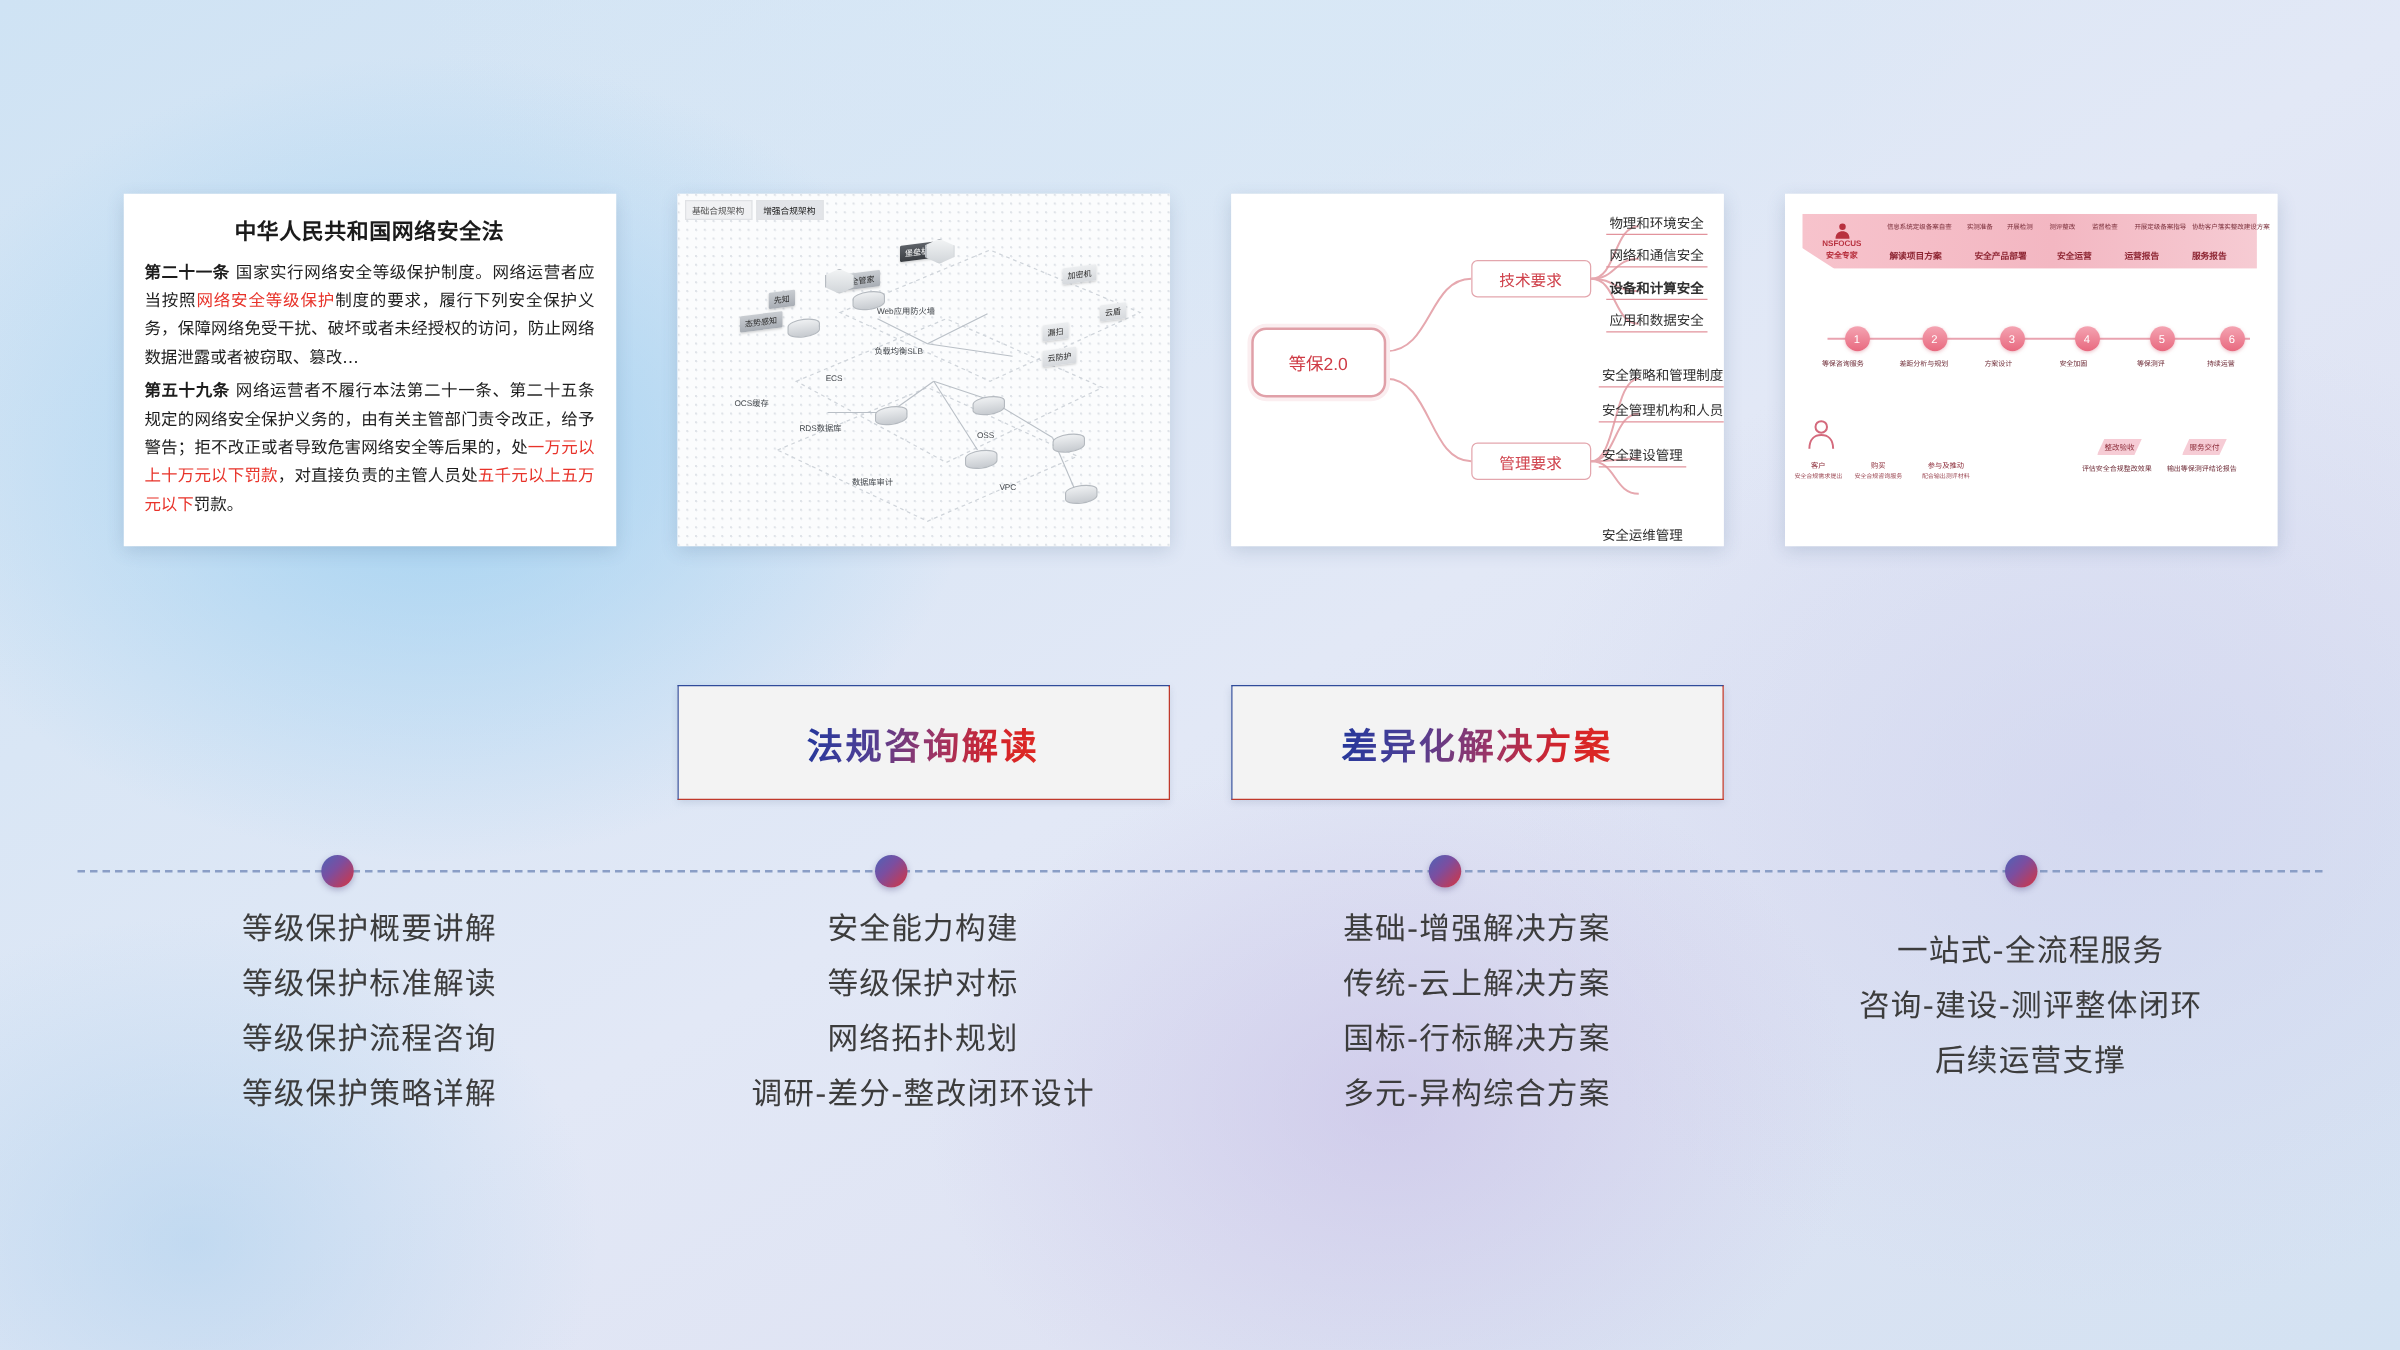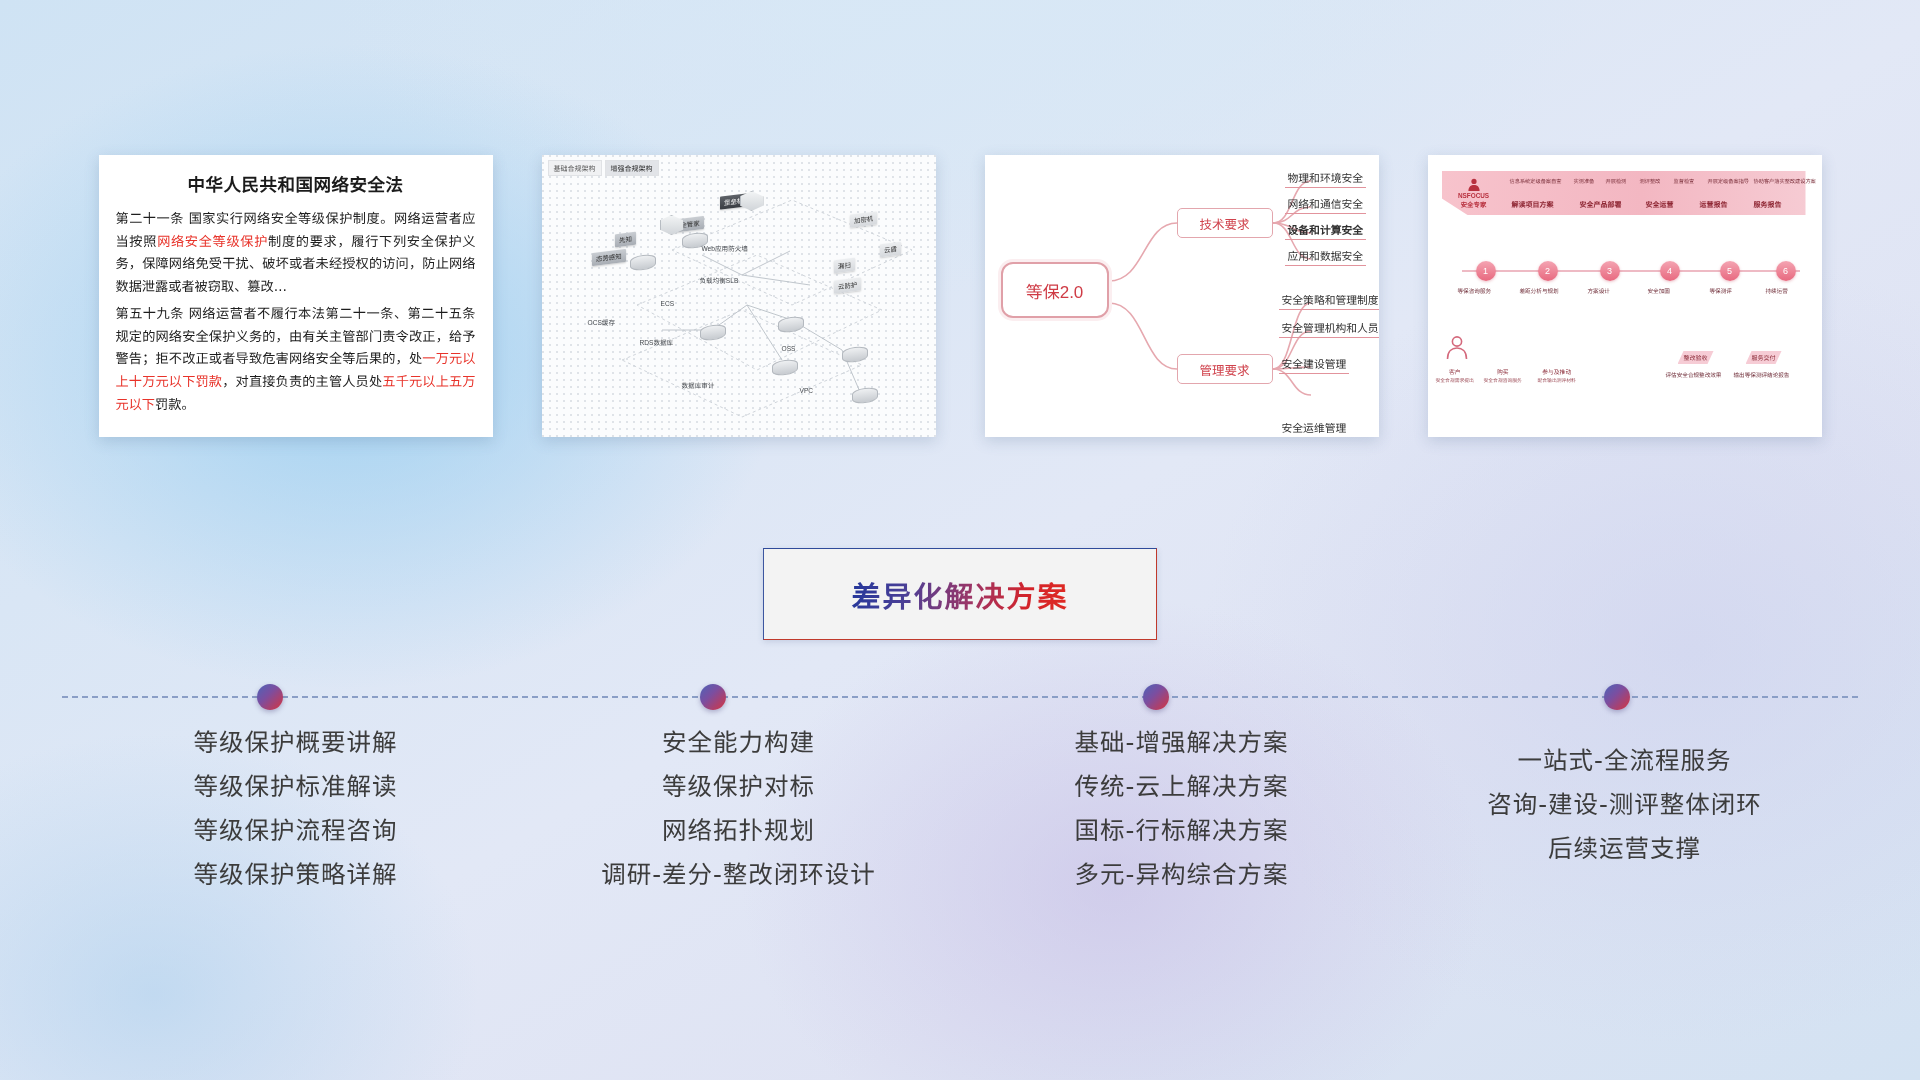--- a/index.html
+++ b/index.html
@@ -60,21 +60,21 @@
     letter-spacing: .5px;
     margin-bottom: 12px;
   }
   .law-p {
     font-size: 13.2px;
     line-height: 1.72;
     color: #1d1d1d;
     text-align: justify;
     margin-bottom: 4px;
   }
-  .law-art { font-weight: normal; }
+  .law-art { font-weight: bold; }
   .law-hl { color: #e8332a; }
 
   
   .arch {
     width: 100%; height: 100%;
     background:
       radial-gradient(circle at 1px 1px, #dfe3e8 0.9px, transparent 1px) 0 0/7px 7px,
       #fbfcfd;
     position: relative;
   }
@@ -114,21 +114,21 @@
     clip-path: polygon(50% 0,100% 27%,100% 73%,50% 100%,0 73%,0 27%);
   }
 
   
   .mind { width:100%; height:100%; background:#fff; position:relative; }
   .mm-root {
     position:absolute; left:16px; top:107px;
     width:108px; height:56px; border:2.2px solid #e0a0a8; border-radius:12px;
     background:#fff;
     display:flex; align-items:center; justify-content:center;
-    font-size:17px; color:#cf3b45; font-weight:500;
+    font-size:14px; color:#cf3b45; font-weight:500;
     box-shadow:0 0 0 3px #fbeef0;
   }
   .mm-mid {
     position:absolute; width:96px; height:30px;
     border:1.6px solid #e3a6ad; border-radius:5px; background:#fff;
     display:flex; align-items:center; justify-content:center;
     font-size:12.5px; color:#d0434d;
   }
   .mm-leaf {
     position:absolute; font-size:10.8px; color:#2f2f2f; white-space:nowrap;
@@ -394,20 +394,23 @@
         <div class="nsf-tag" style="left:250px; top:196px;">整改验收</div>
         <div class="nsf-tag" style="left:318px; top:196px;">服务交付</div>
         <div class="nsf-chip" style="left:238px; top:216px;">评估安全合规整改效果</div>
         <div class="nsf-chip" style="left:306px; top:216px;">输出等保测评结论报告</div>
       </div>
     </div>
   </div>
 
   <div id="labels">
     <div class="label-box">
+      <span class="label-text">法规咨询解读</span>
+    </div>
+    <div class="label-box">
       <span class="label-text">差异化解决方案</span>
     </div>
   </div>
 
   <div id="timeline">
     <div class="tl-line"></div>
     <div class="tl-dot" style="left:270px;"></div>
     <div class="tl-dot" style="left:713px;"></div>
     <div class="tl-dot" style="left:1156px;"></div>
     <div class="tl-dot" style="left:1617px;"></div>

